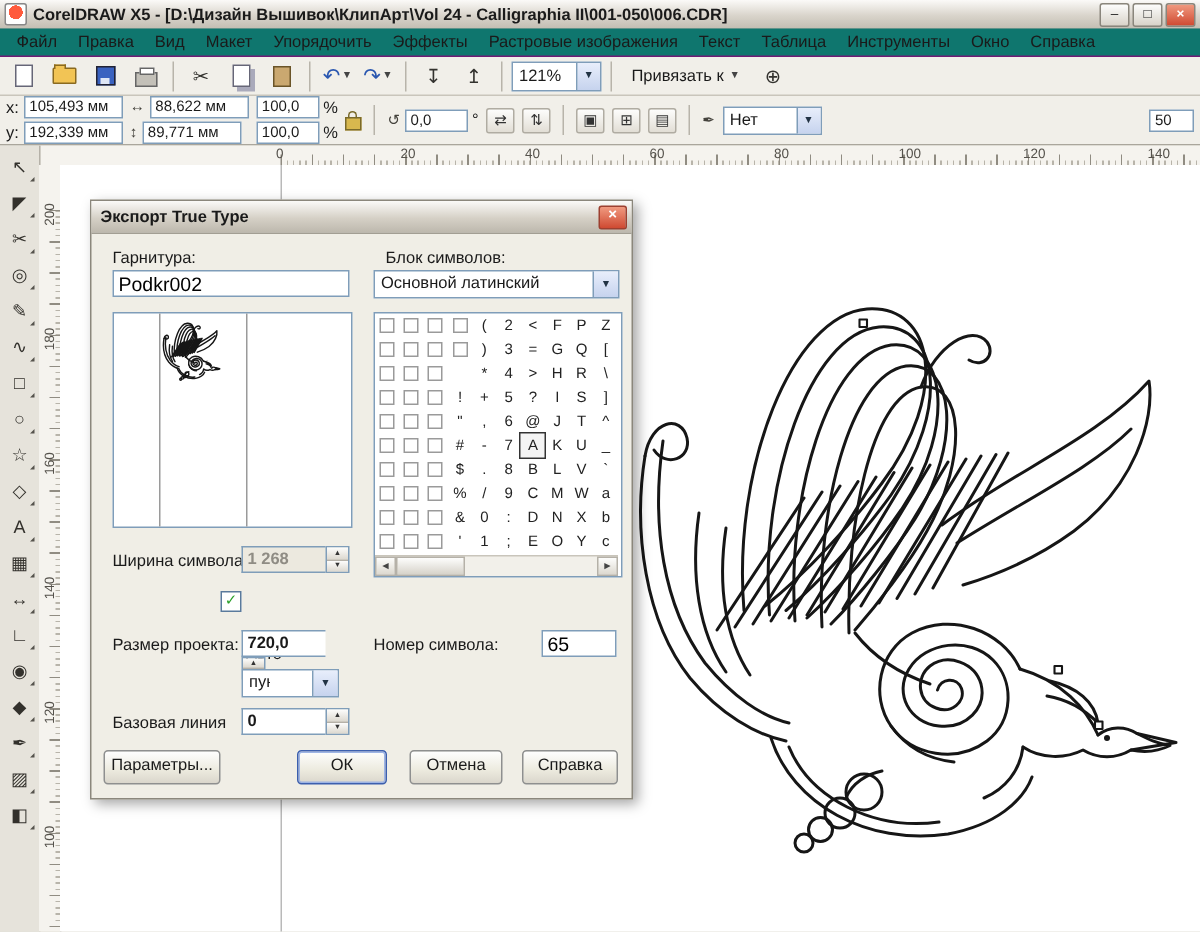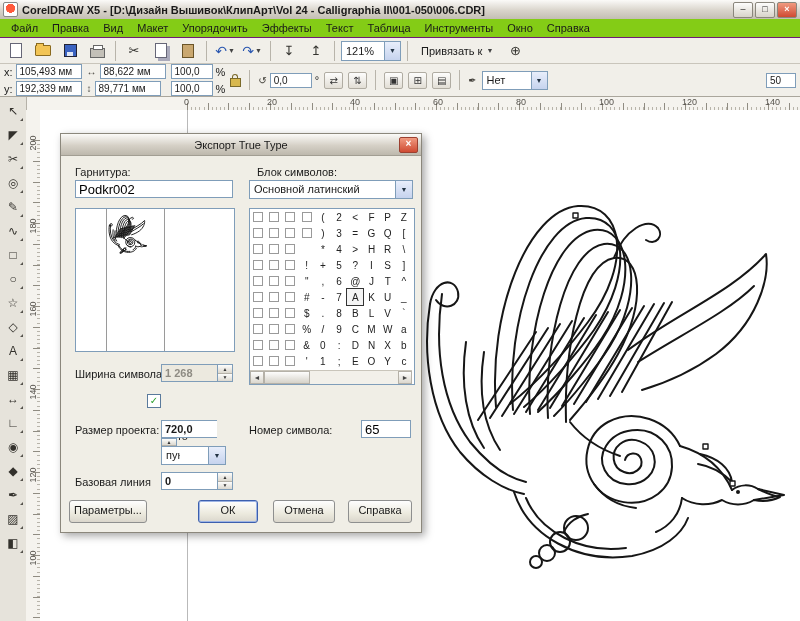--- a/index.html
+++ b/index.html
@@ -9,21 +9,21 @@
   .titlebar{position:absolute;left:0;top:0;right:0;height:19px;
     background:linear-gradient(#fbfaf8,#d9d4cb 55%,#c3beb3);
     border-bottom:1px solid #9a968c;display:flex;align-items:center;padding:0 3px;gap:4px;}
   .appicon{width:13px;height:13px;border:1px solid #888;background:
     radial-gradient(circle at 50% 40%,#ff5a3c 0 45%,#fff 46%);border-radius:2px;}
   .title-text{font-weight:bold;white-space:nowrap;overflow:hidden;text-overflow:ellipsis;flex:1;}
   .winbtns{display:flex;gap:2px;}
   .wbtn{width:18px;height:14px;border:1px solid #8a867c;border-radius:2px;
     background:linear-gradient(#fdfdfc,#d8d3c9);font-size:9px;line-height:12px;text-align:center;}
   .wbtn.close{background:linear-gradient(#f09a80,#cf4a32);color:#fff;font-weight:bold;}
-  .menubar{position:absolute;left:0;top:19px;right:0;height:18px;background:#84cc16;
+  .menubar{position:absolute;left:0;top:19px;right:0;height:18px;background:#0f766e;
     border-bottom:1px solid #701a75;display:flex;align-items:center;padding:0 4px;}
   .menu-item{padding:2px 7px;white-space:nowrap;}
   
   .stdbar{position:absolute;left:0;top:38px;right:0;height:25px;background:#f1efe9;
     border-bottom:1px solid #c9c5bb;display:flex;align-items:center;padding:0 4px;gap:3px;}
   .tbtn{width:22px;height:20px;display:flex;align-items:center;justify-content:center;
     border:1px solid transparent;border-radius:2px;font-size:13px;}
   .sep{width:1px;height:20px;background:#b8b4aa;margin:0 3px;}
   .i-page{width:10px;height:13px;background:#fff;border:1px solid #667;}
   .i-folder{width:14px;height:9px;background:#f2c455;border:1px solid #8a6a20;border-radius:1px;position:relative;}
@@ -75,21 +75,21 @@
     background-size:7px 100%,3px 100%;background-repeat:no-repeat;background-position:right 30px,right 30px;}
   .vnum{position:absolute;left:-2px;width:18px;text-align:center;font-size:9px;color:#55524c;transform:rotate(-90deg);}
   .canvas{position:absolute;left:40px;top:110px;right:0;bottom:0;background:#fff;}
   .pageline{position:absolute;left:147px;top:0;bottom:0;width:1px;background:#b9b9b9;}
   .bird-main{position:absolute;left:378px;top:82px;width:380px;height:400px;}
   
   .dlg{position:absolute;left:60px;top:133px;width:360px;height:398px;background:#f0eee6;
     border:1px solid #8b877c;box-shadow:3px 3px 8px rgba(0,0,0,.35);}
   .dlg-title{position:absolute;left:0;top:0;right:0;height:21px;
     background:linear-gradient(#fbfaf8,#d5d0c6 55%,#bdb8ad);border-bottom:1px solid #a29e93;
-    display:flex;align-items:center;font-weight:normal;padding:0 6px;justify-content:center;}
+    display:flex;align-items:center;font-weight:bold;padding:0 6px;}
   .dlg-close{position:absolute;right:3px;top:3px;width:17px;height:14px;border:1px solid #9c4030;border-radius:2px;
     background:linear-gradient(#f09a80,#cf4a32);color:#fff;font-size:10px;line-height:12px;text-align:center;font-weight:bold;}
   .lbl{position:absolute;white-space:nowrap;}
   .xpfield{position:absolute;height:18px;background:#fff;border:1px solid #7f9db9;font-size:13px;
     font-family:inherit;padding:0 3px;box-sizing:border-box;}
   .preview{position:absolute;left:14px;top:74px;width:158px;height:142px;background:#fff;border:1px solid #7f9db9;}
   .pv-line{position:absolute;top:0;bottom:0;width:1px;background:#9a9a9a;}
   .glyph-preview{position:absolute;left:32px;top:5px;width:40px;height:42px;}
   .spinfield{position:absolute;display:flex;height:18px;font-weight:bold;}
   .spinfield .sval{width:49px;background:#fff;border:1px solid #7f9db9;border-right:none;line-height:16px;padding:0 3px;}
@@ -130,20 +130,21 @@
   </div>
 </div>
 
 <div class="menubar" id="menu-items">
     <span class="menu-item">Файл</span>
     <span class="menu-item">Правка</span>
     <span class="menu-item">Вид</span>
     <span class="menu-item">Макет</span>
     <span class="menu-item">Упорядочить</span>
     <span class="menu-item">Эффекты</span>
+    <span class="menu-item">Растровые изображения</span>
     <span class="menu-item">Текст</span>
     <span class="menu-item">Таблица</span>
     <span class="menu-item">Инструменты</span>
     <span class="menu-item">Окно</span>
     <span class="menu-item">Справка</span>
   </div>
 
 <div class="stdbar">
   <div class="tbtn">
       <span class="i-page"></span>

